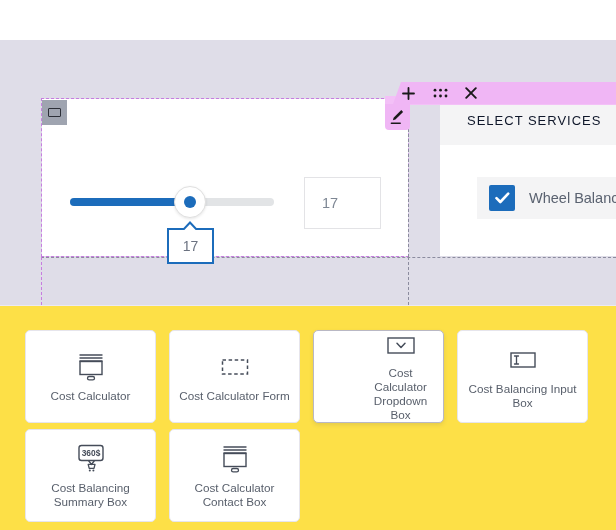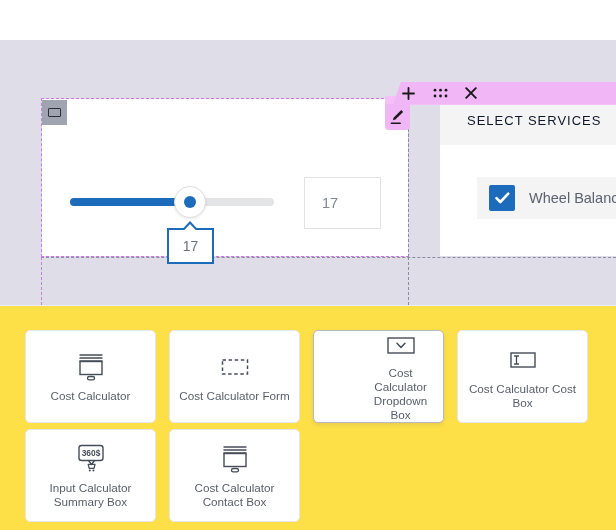--- a/index.html
+++ b/index.html
@@ -477,36 +477,36 @@
       </div>
 
 
       <div class="wcard">
         <span class="wicon">
           <svg width="32" height="24" viewBox="0 0 32 24">
             <rect x="4" y="5" width="24" height="14" fill="none" stroke="#454c59" stroke-width="1.4"></rect>
             <path d="M9.5 8 V16 M7.5 8 H11.5 M7.5 16 H11.5" stroke="#454c59" stroke-width="1.3" stroke-linecap="round"></path>
           </svg>
         </span>
-        <span class="wlabel">Cost Calculator Cost Box</span>
+        <span class="wlabel">Cost Balancing Input Box</span>
       </div>
 
 
       <div class="wcard">
         <span class="wicon">
           <svg width="34" height="32" viewBox="0 0 34 32">
             <rect x="5" y="2.5" width="24" height="15" rx="2.5" fill="none" stroke="#454c59" stroke-width="1.4"></rect>
             <text x="17" y="13" font-family="Liberation Sans, sans-serif" font-size="8.4" font-weight="bold" fill="#454c59" text-anchor="middle">360$</text>
             <path d="M14.5 17.5 L17.5 21.5 L20.5 17.5" fill="none" stroke="#454c59" stroke-width="1.3" stroke-linejoin="round"></path>
             <path d="M14.2 21.3 H21 L20 25.4 H15.2 Z" fill="none" stroke="#454c59" stroke-width="1.3" stroke-linejoin="round"></path>
             <circle cx="15.8" cy="27.4" r="1" fill="#454c59"></circle>
             <circle cx="19.4" cy="27.4" r="1" fill="#454c59"></circle>
           </svg>
         </span>
-        <span class="wlabel">Input Calculator Summary Box</span>
+        <span class="wlabel">Cost Balancing Summary Box</span>
       </div>
 
       <div class="wcard">
         <span class="wicon">
           <svg width="32" height="30" viewBox="0 0 32 30">
             <path d="M5 3 H27 M5 6 H27 M5 9 H27" stroke="#454c59" stroke-width="1.4" stroke-linecap="round"></path>
             <rect x="5" y="9.5" width="22" height="13" fill="none" stroke="#454c59" stroke-width="1.4"></rect>
             <rect x="12.5" y="24.5" width="7" height="3.4" rx="1.7" fill="none" stroke="#454c59" stroke-width="1.3"></rect>
           </svg>
         </span>

